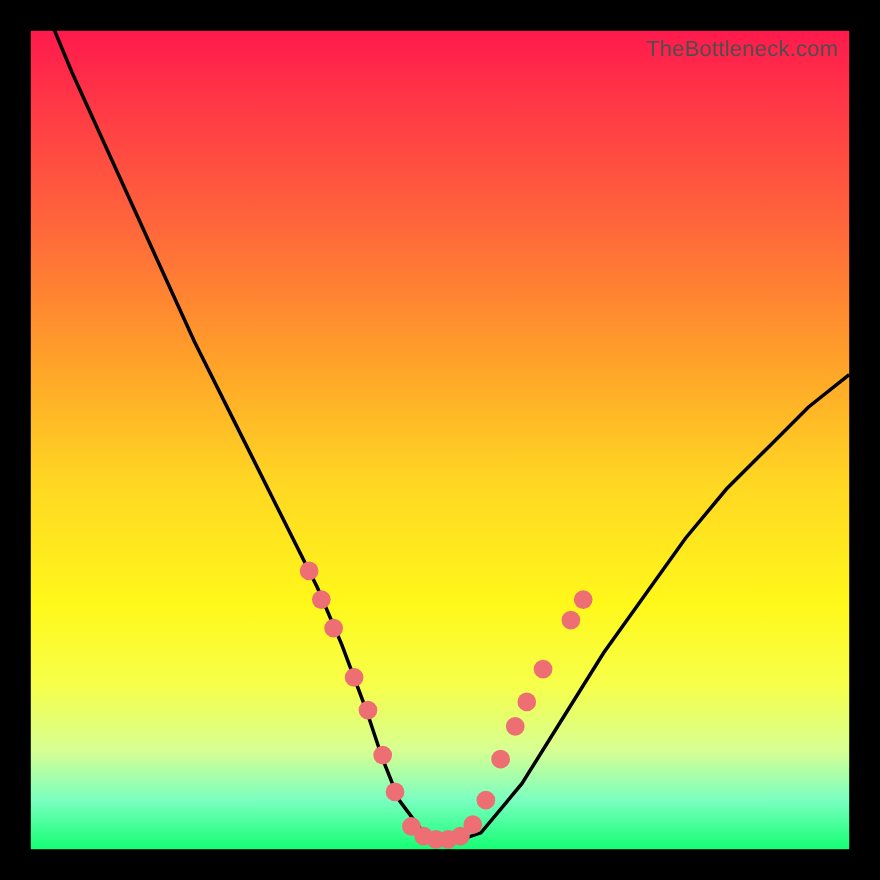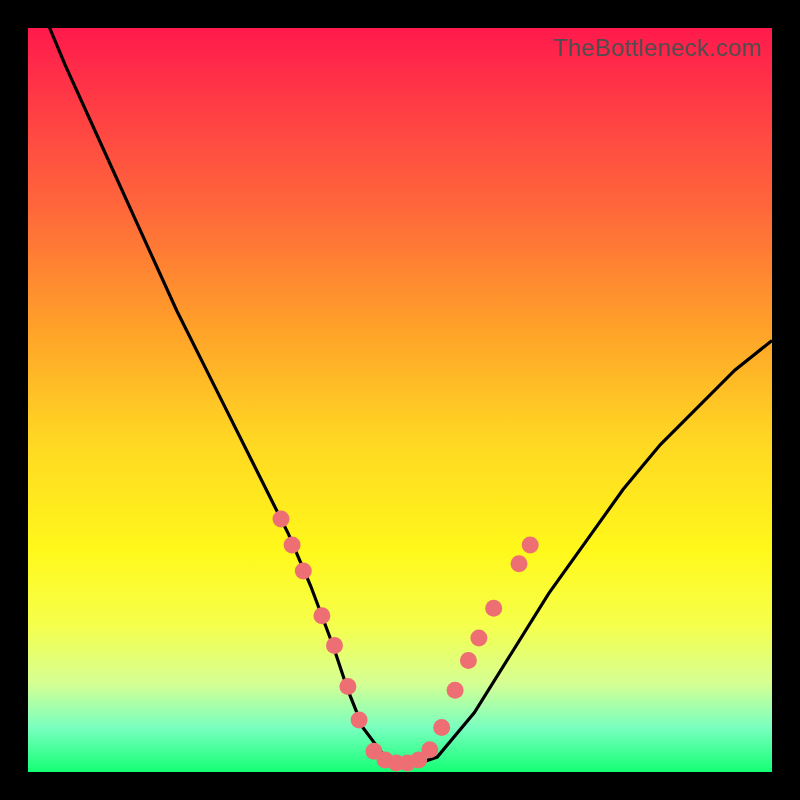--- a/index.html
+++ b/index.html
@@ -26,21 +26,21 @@
       #f6ff4a 80%,
       #d6ff93 88%,
       #7affc0 94%,
       #14ff74 100%);
   }
   .watermark {
     position: absolute;
     top: 6px;
     right: 10px;
     font-family: Arial, Helvetica, sans-serif;
-    font-size: 24px;
+    font-size: 20px;
     font-weight: 500;
     color: #4e4e4e;
     letter-spacing: 0.2px;
   }
   svg.curve {
     position: absolute;
     left: 0; top: 0;
     width: 744px;
     height: 744px;
     overflow: visible;

